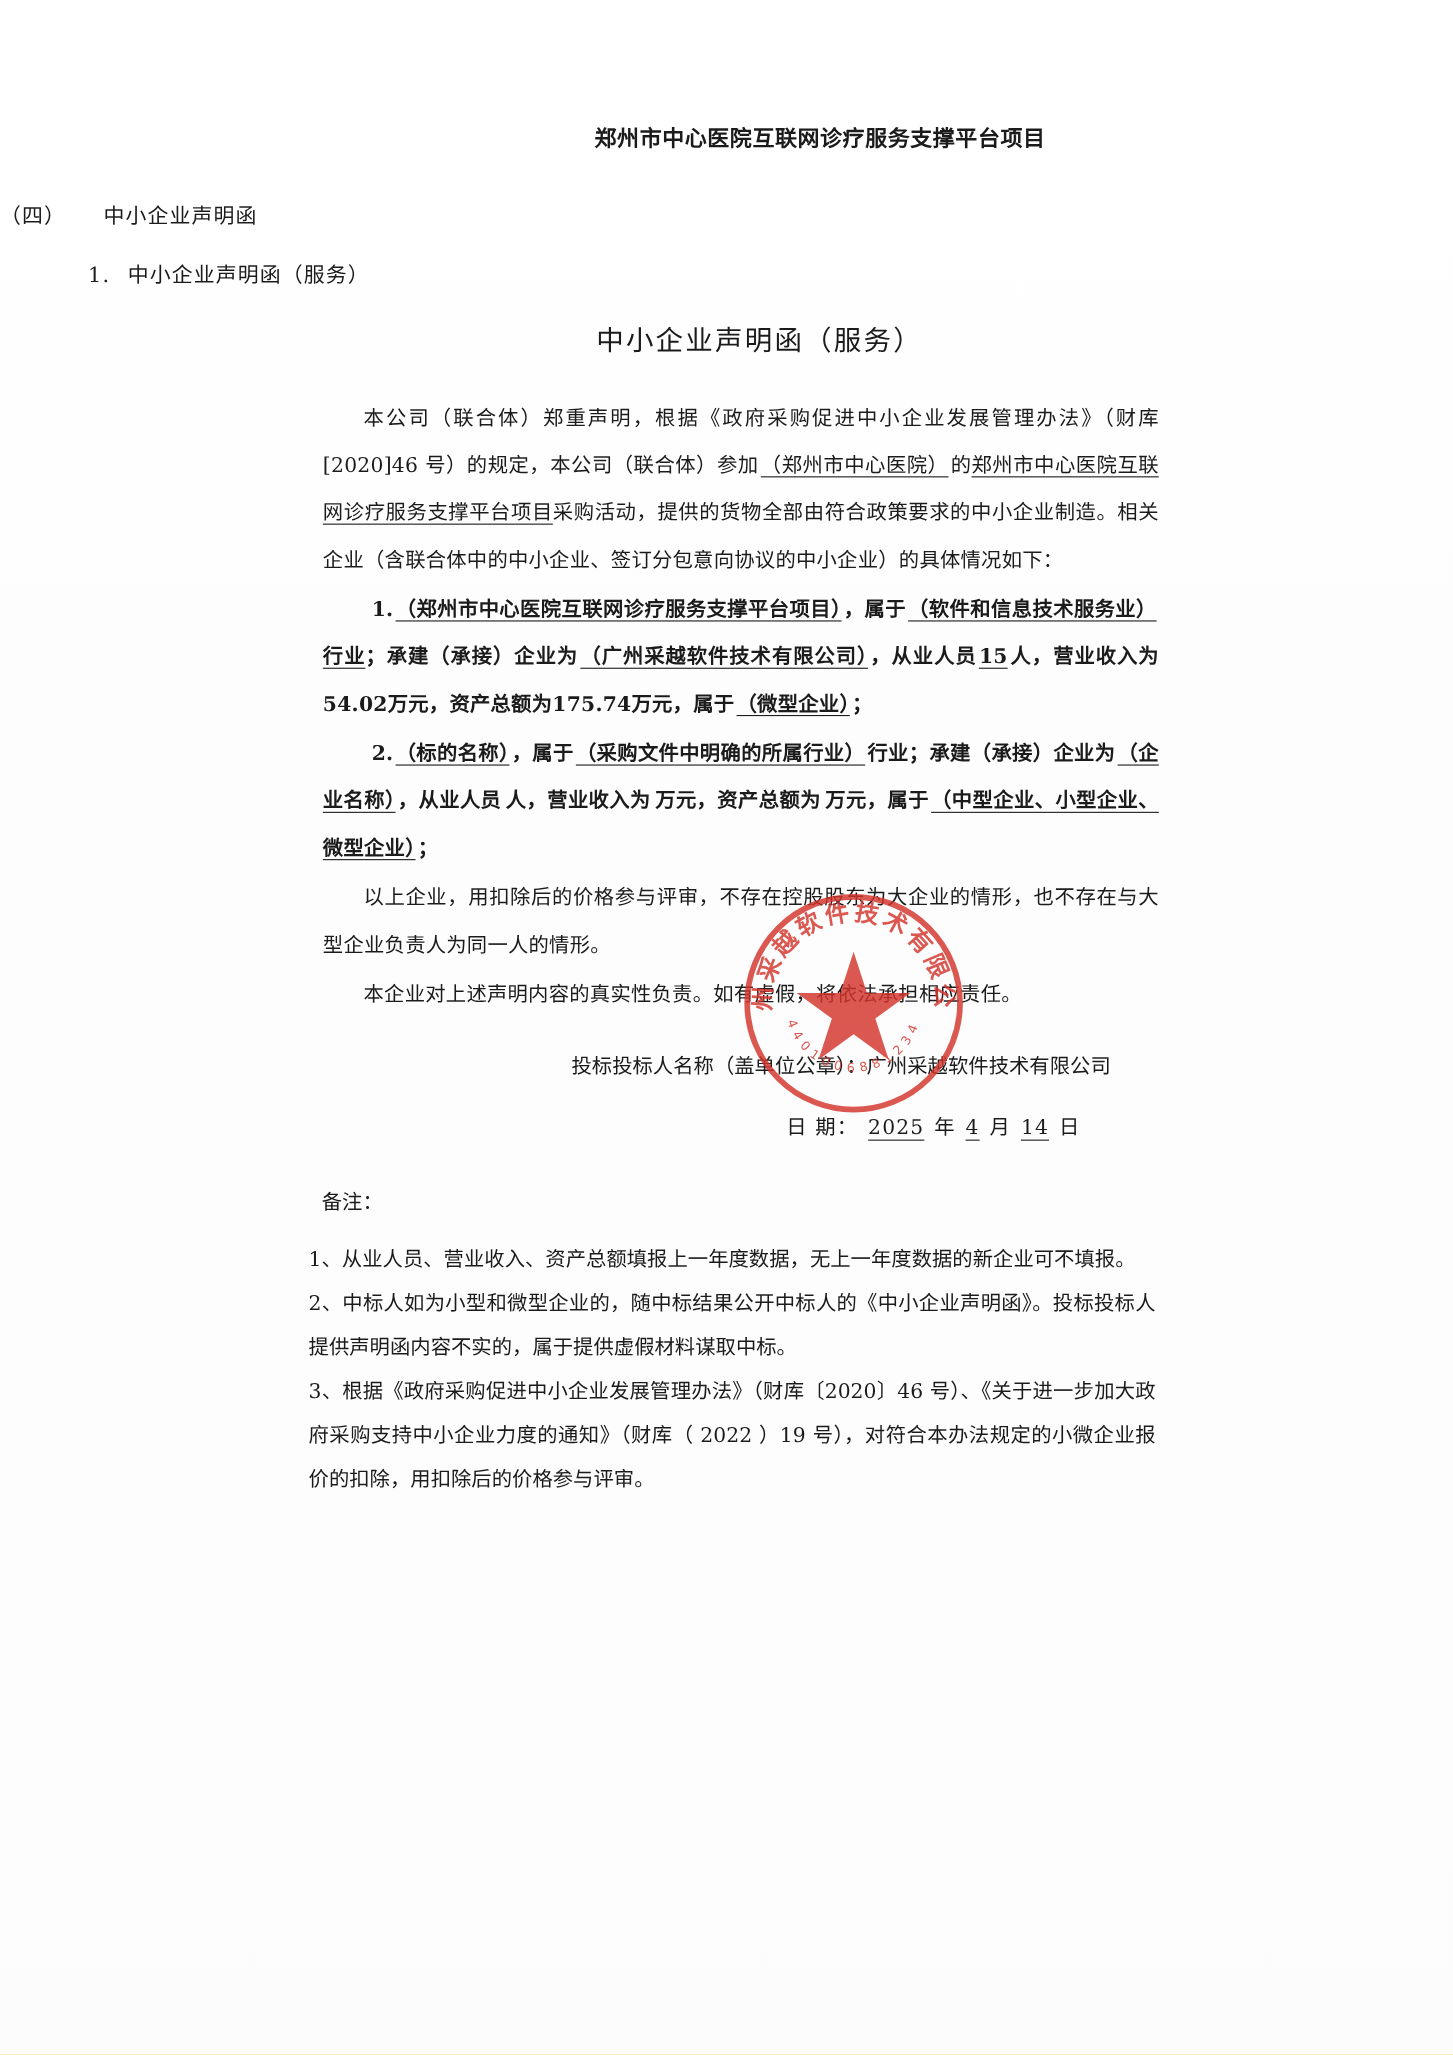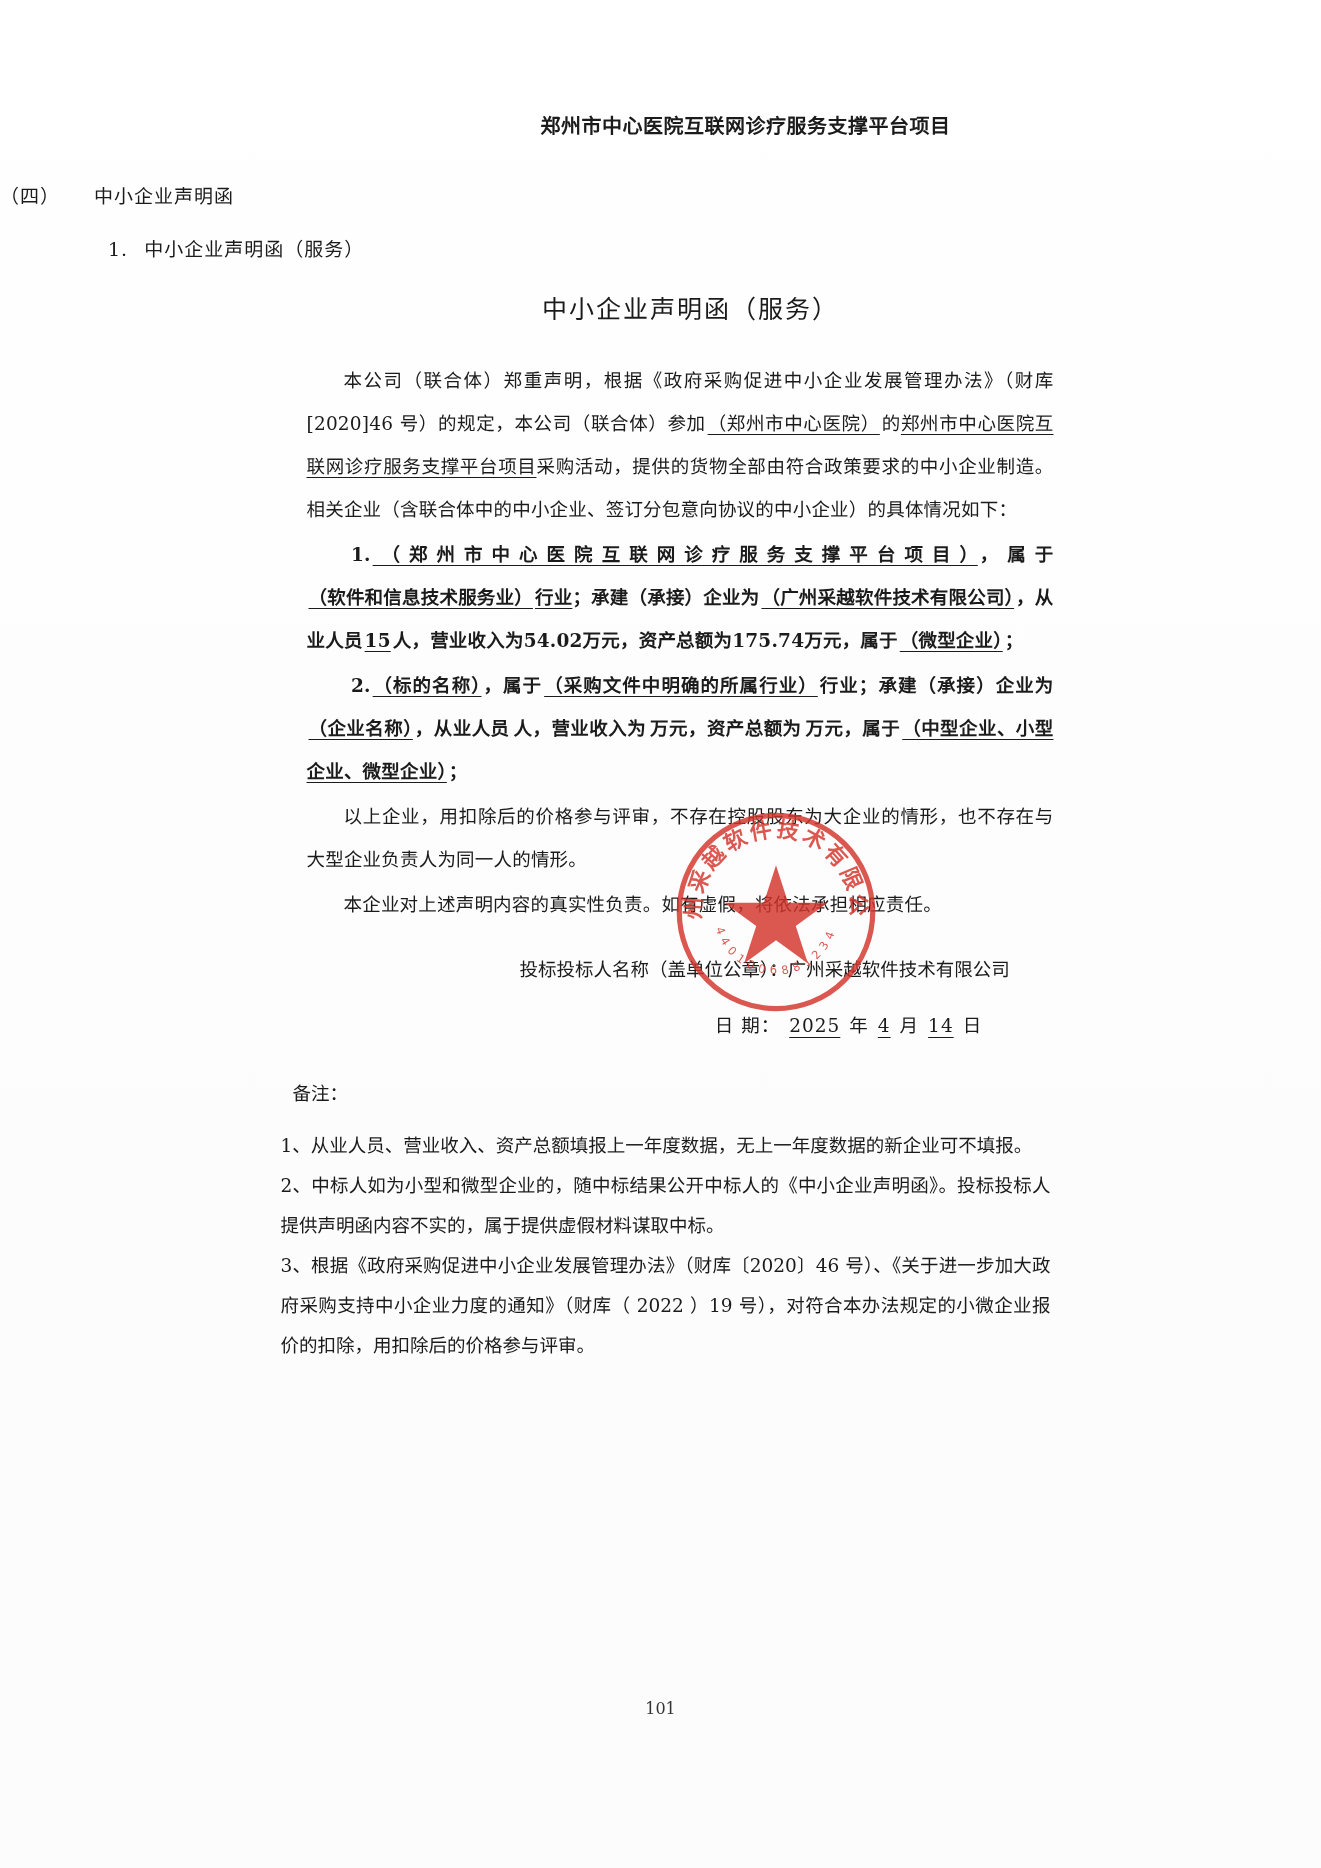--- a/index.html
+++ b/index.html
@@ -48,21 +48,21 @@
   .sec-heading {
     font-size: 19px;
     margin-top: 42px;
     letter-spacing: 1px;
   }
   .sec-heading .num { margin-right: 34px; }
 
   .sub-heading {
     font-size: 19px;
     margin-top: 26px;
-    padding-left: 108px;
+    padding-left: 80px;
     letter-spacing: 1px;
   }
   .sub-heading .num { margin-right: 16px; }
 
   .main-title {
     text-align: center;
     font-size: 25px;
     margin-top: 28px;
     letter-spacing: 2px;
     padding-left: 60px;
@@ -71,21 +71,21 @@
   
   .body-wrap {
     margin: 0 auto;
     width: 760px;
     padding-left: 26px;
     margin-top: 34px;
   }
   p.para {
     font-size: 18.5px;
     line-height: 43px;
-    margin: 0 0 2px 13px;
+    margin: 0 0 2px 0;
     text-align: justify;
     text-justify: inter-ideograph;
     letter-spacing: 0.2px;
   }
   p.para.indent { text-indent: 2em; }
   p.para.indent2 { text-indent: 2.4em; font-weight: bold; }
 
   .ul { text-decoration: underline; text-underline-offset: 4px; }
   .ul-pad { text-decoration: underline; text-underline-offset: 4px; padding: 0 2px; }
 
@@ -208,14 +208,13 @@
       <text font-size="21" font-weight="bold" fill="#d4342c" font-family="'DejaVu Sans','Liberation Sans',sans-serif" letter-spacing="3">
         <textPath href="#arcTop" startOffset="50%" text-anchor="middle">广州采越软件技术有限公司</textPath>
       </text>
       <text font-size="11" fill="#d4342c" font-family="'DejaVu Sans','Liberation Sans',sans-serif" letter-spacing="5">
         <textPath href="#arcBottom" startOffset="50%" text-anchor="middle">4401006881234</textPath>
       </text>
       <polygon fill="#d4342c" points="100,55 111.7,91.1 149.7,91.1 119,113.4 130.7,149.5 100,127.2 69.3,149.5 81,113.4 50.3,91.1 88.3,91.1"></polygon>
     </svg>
   </div>
 
-  <div class="page-number">101</div>
 </div>
 
 </body></html>

